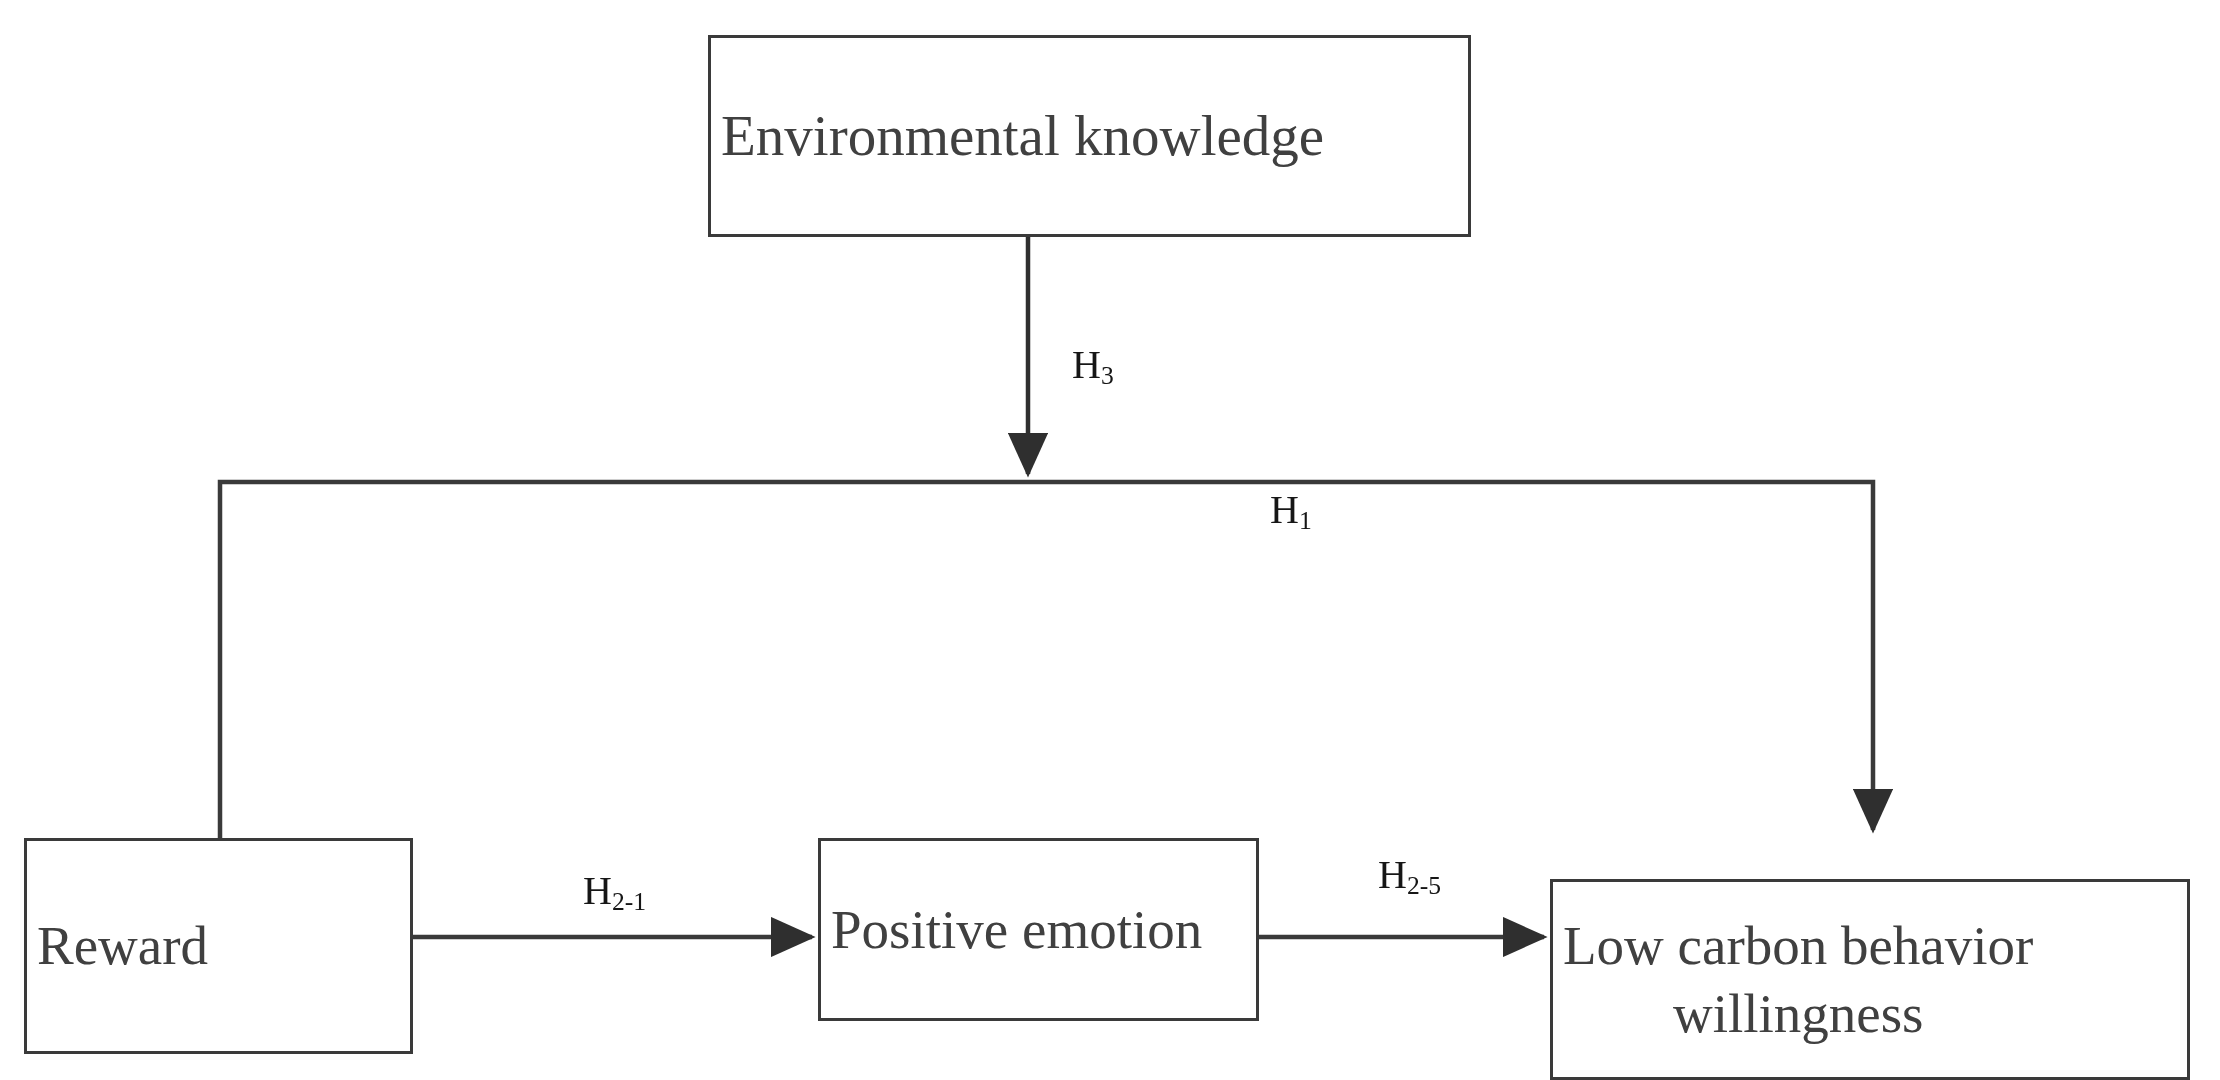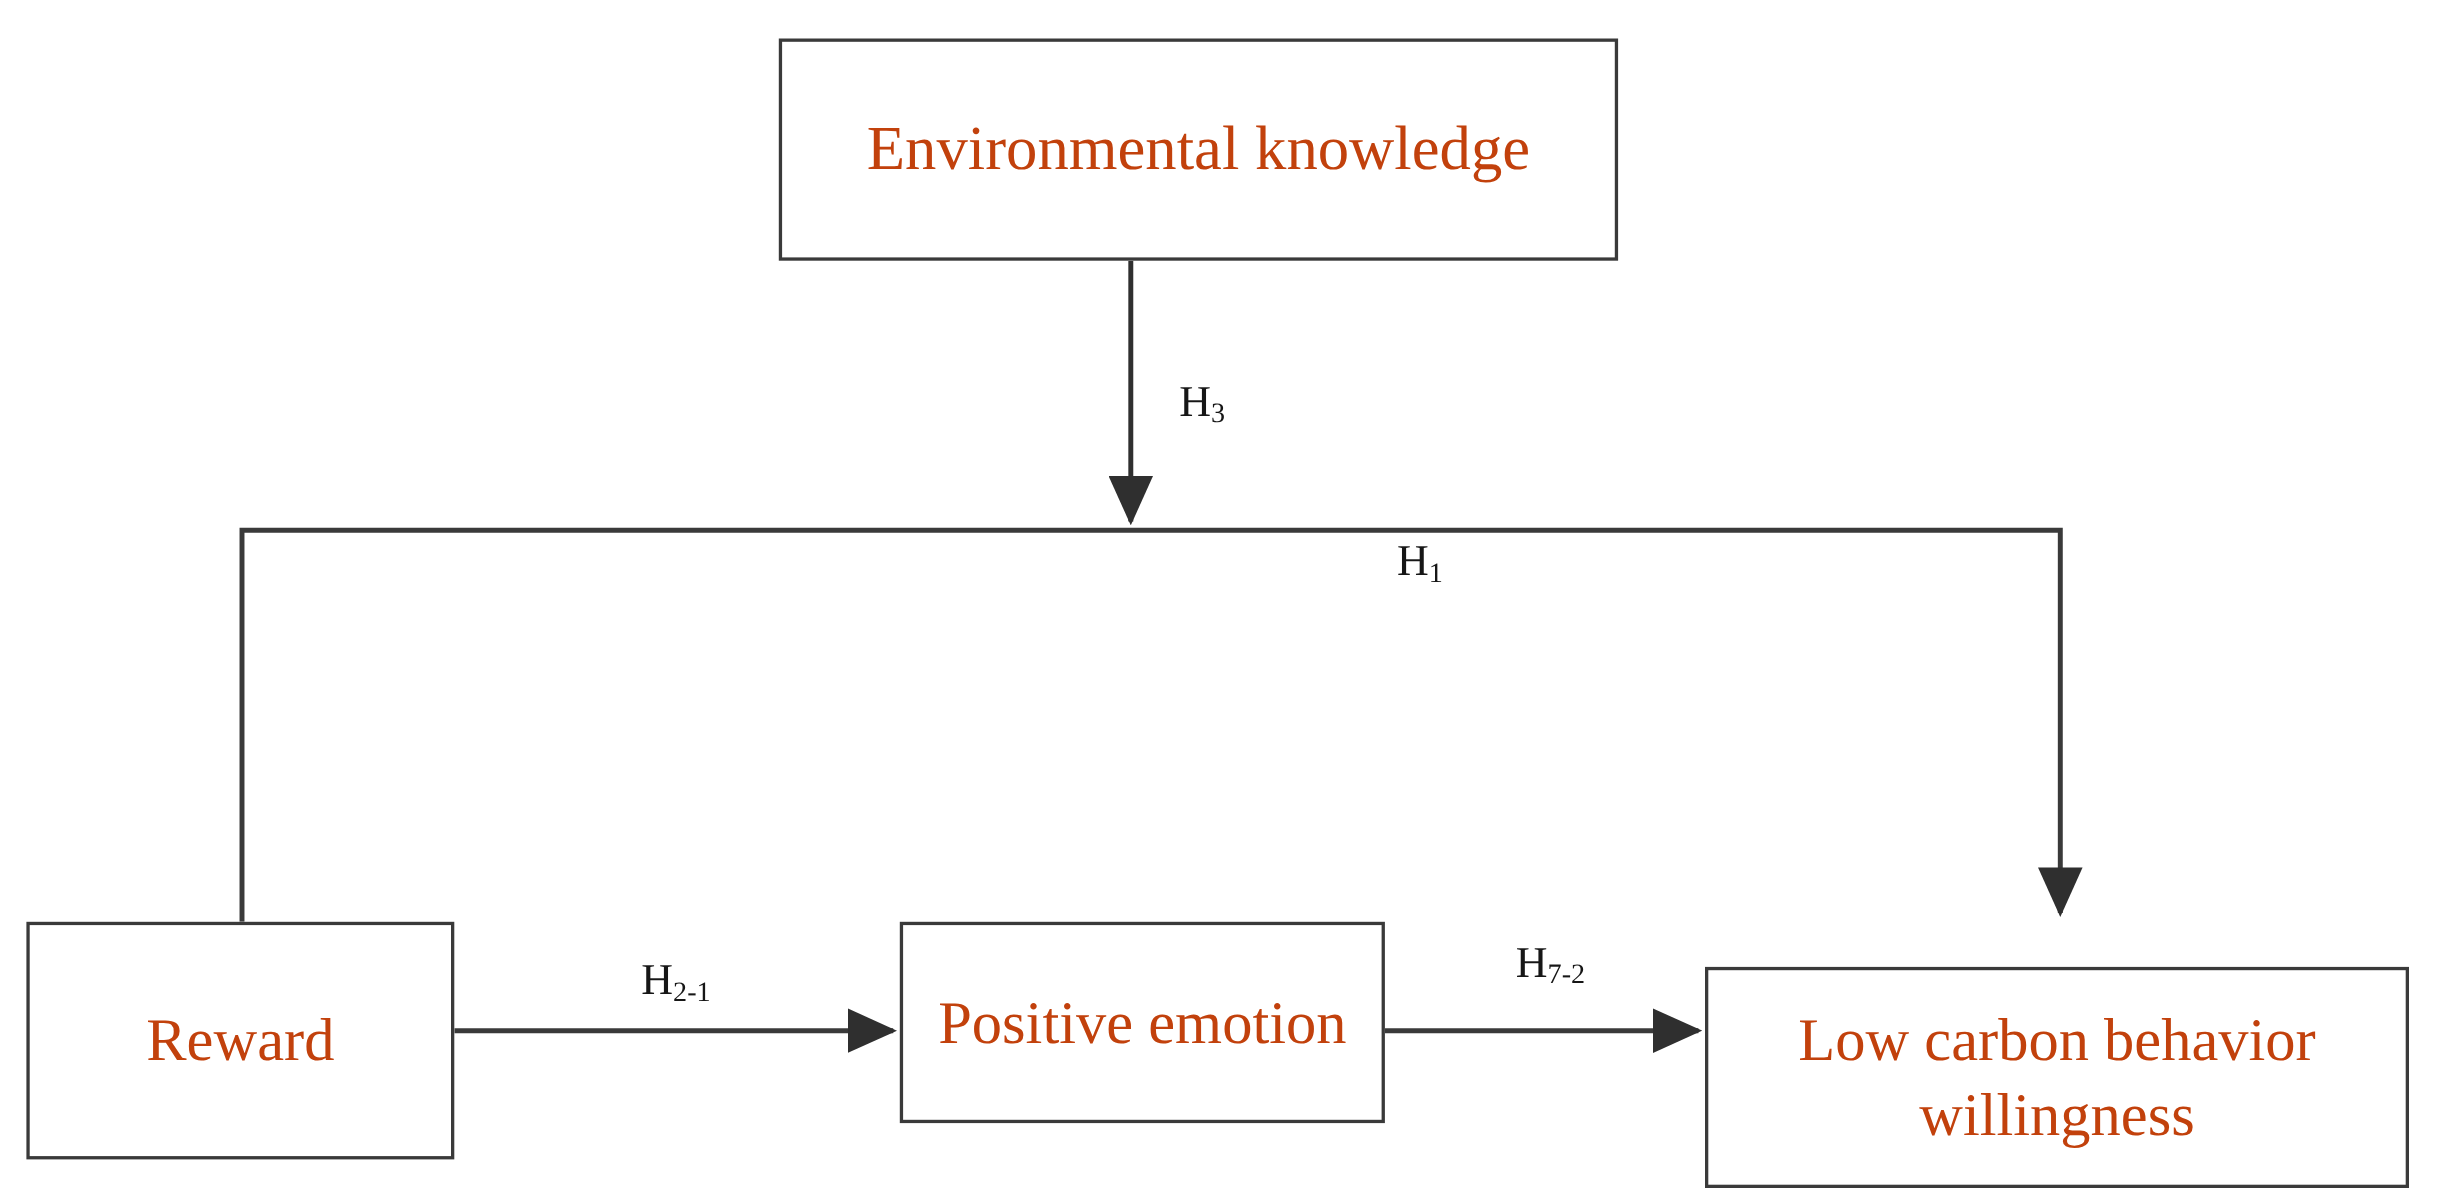--- a/index.html
+++ b/index.html
@@ -26,24 +26,23 @@
     height: 1080px;
     pointer-events: none;
   }
   .node {
     position: absolute;
     box-sizing: border-box;
     border: 3px solid #3a3a3a;
     background: #ffffff;
     display: flex;
     align-items: center;
-    justify-content: center;
     text-align: center;
     line-height: 1.22;
-    color: #c2410c;
+    color: #404040;
   }
   .node-label {
     display: block;
     padding: 0 10px;
     white-space: pre-line;
   }
   #node-environmental-knowledge {
     left: 708px;
     top: 35px;
     width: 763px;
@@ -128,15 +127,15 @@
     <span class="node-label">Low carbon behavior
 willingness</span>
   </div>
 
   <div class="edge-label" id="edge-label-h3"><span>H</span><sub>3</sub></div>
 
   <div class="edge-label" id="edge-label-h1"><span>H</span><sub>1</sub></div>
 
   <div class="edge-label" id="edge-label-h21"><span>H</span><sub>2-1</sub></div>
 
-  <div class="edge-label" id="edge-label-h22"><span>H</span><sub>7-2</sub></div>
+  <div class="edge-label" id="edge-label-h22"><span>H</span><sub>2-5</sub></div>
 
 </div>
 
 </body></html>

